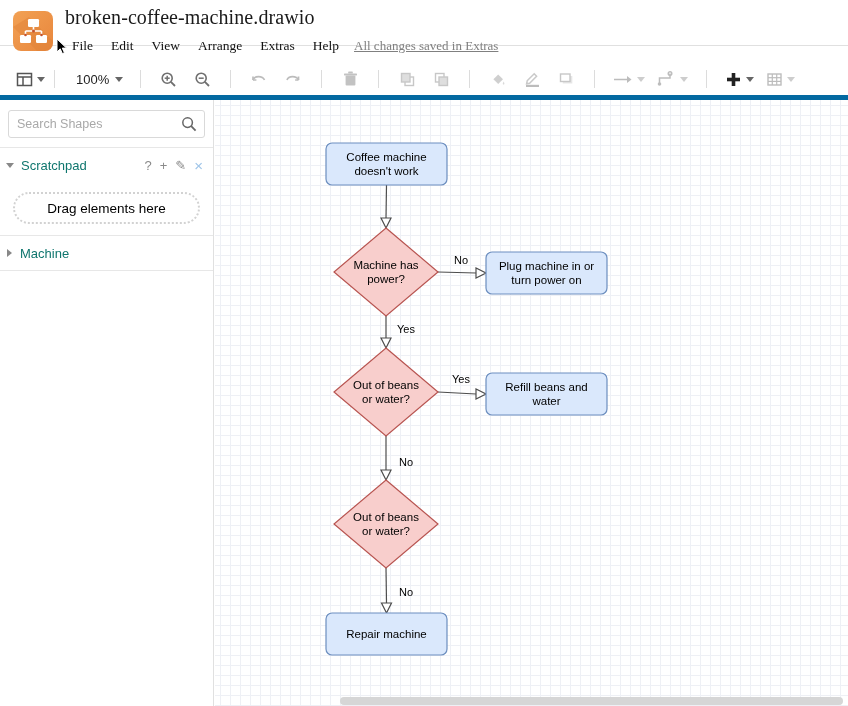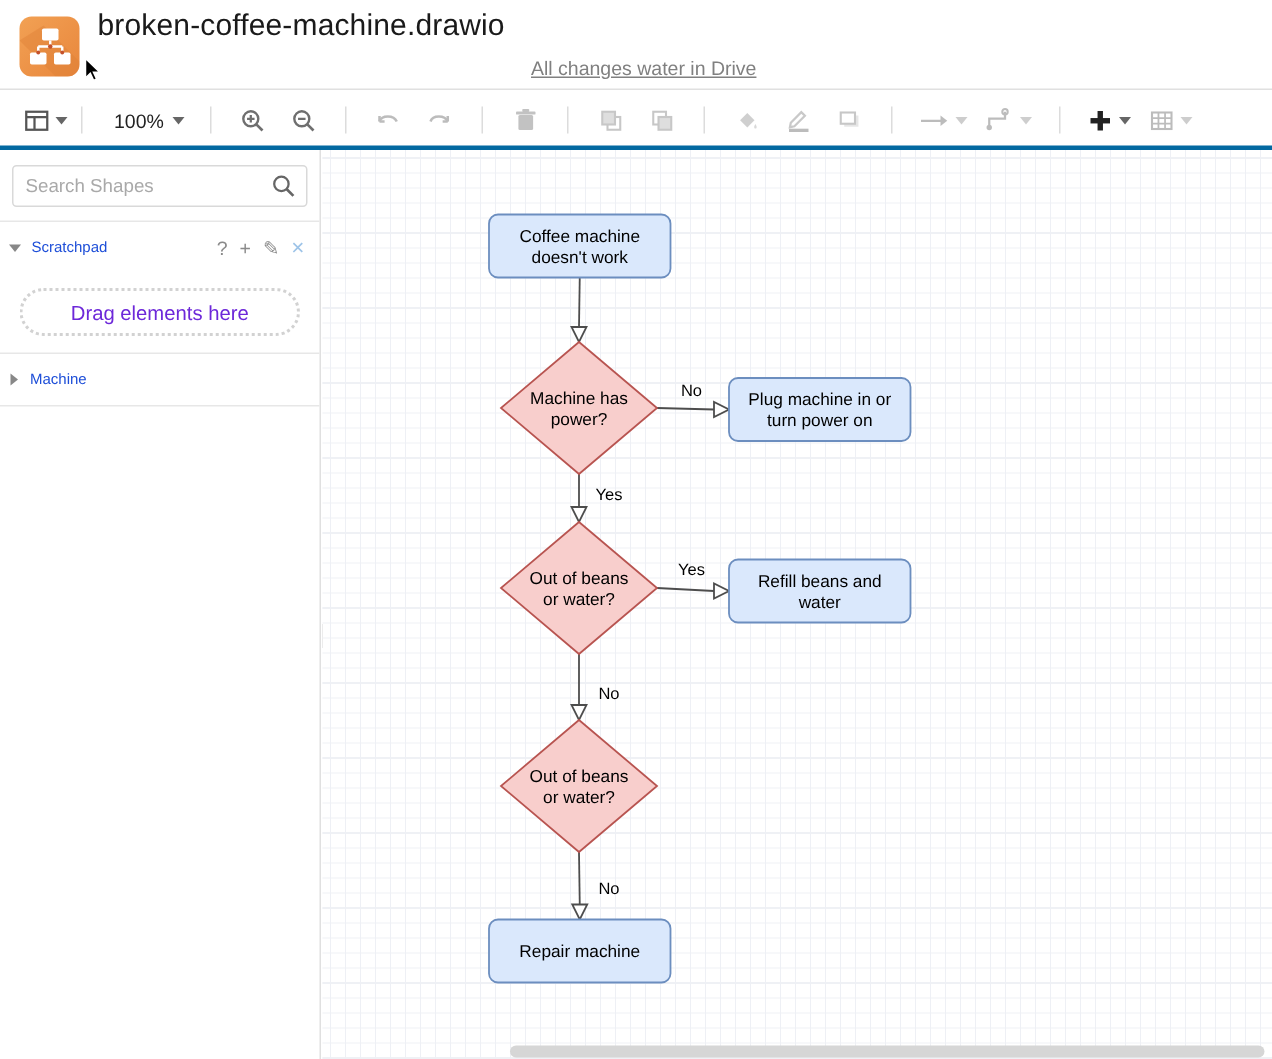--- a/index.html
+++ b/index.html
@@ -6,22 +6,22 @@
   html, body {
     width: 848px; height: 706px;
     font-family: "Liberation Sans", sans-serif;
     background: #ffffff;
     overflow: hidden;
   }
   #app { position: relative; width: 848px; height: 706px; }
 
   
   .titlebar {
-    position: absolute; left: 0; top: 0; width: 848px; height: 60px;
-    background: #ffffff; border-bottom: 1px solid #e0e0e0;
+    position: absolute; left: 0; top: 0; width: 848px; height: 46px;
+    background: #ffffff; border-bottom: 1px solid #e0e0e0; font-family: Liberation Serif, serif;
   }
   .logo {
     position: absolute; left: 13px; top: 11px; width: 40px; height: 40px;
     background: linear-gradient(135deg, #f2a154 0%, #e8863c 100%);
     border-radius: 8px; overflow: hidden;
   }
   .logo svg { position: absolute; left: 0; top: 0; }
   .doc-title {
     position: absolute; left: 65px; top: 6px;
     font-size: 20px; color: #1a1a1a; letter-spacing: .1px; white-space: nowrap;
@@ -37,21 +37,21 @@
   .save-status {
     position: absolute; left: 354px; top: 38px;
     font-size: 13px; color: #808080; text-decoration: underline;
     white-space: nowrap; cursor: pointer;
   }
   .cursor-arrow { position: absolute; left: 56px; top: 38px; width: 12px; height: 18px; }
 
   
   .toolbar {
     position: absolute; left: 0; top: 63px; width: 848px; height: 37px;
-    background: #ffffff; border-bottom: 3px solid #0369a1;
+    background: #ffffff; border-bottom: 5px solid #0369a1;
     display: flex; align-items: center;
   }
   .tb-btn {
     height: 28px; min-width: 26px; display: flex; align-items: center;
     justify-content: center; padding: 0 3px; cursor: default;
   }
   .tb-sep { width: 1px; height: 18px; background: #dcdcdc; margin: 0 6px; }
   .caret {
     width: 0; height: 0; border-left: 4px solid transparent;
     border-right: 4px solid transparent; border-top: 5px solid #666;
@@ -86,32 +86,32 @@
   .sb-section .tri-right {
     width: 0; height: 0; border-top: 4px solid transparent;
     border-bottom: 4px solid transparent; border-left: 5px solid #888;
     margin-right: 8px; margin-left: 2px;
   }
   .sb-section .tri-down {
     width: 0; height: 0; border-left: 4.5px solid transparent;
     border-right: 4.5px solid transparent; border-top: 5px solid #888;
     margin-right: 7px; margin-left: 1px;
   }
-  .sb-label { font-size: 10px; color: #1d4ed8; }
+  .sb-label { font-size: 13px; color: #0f766e; }
   .scratch-icons {
     position: absolute; right: 10px; top: 0; height: 35px;
     display: flex; align-items: center; gap: 8px;
   }
   .sc-ico { font-size: 13px; color: #8a8a8a; cursor: pointer; line-height: 1; }
   .sc-ico.close { color: #9ec4e8; font-size: 15px; }
   .dropzone {
     margin: 10px 13px 11px 13px; height: 32px;
     border: 2px dotted #d2d2d2; border-radius: 17px;
     display: flex; align-items: center; justify-content: center;
-    color: #6d28d9; font-size: 13.5px;
+    color: #000000; font-size: 13.5px;
   }
   .splitter {
     position: absolute; left: 214px; top: 413px; width: 5px; height: 22px;
     display: flex; align-items: center; justify-content: center;
   }
   .splitter i {
     display: block; width: 3px; height: 16px;
     border-left: 1px solid #b4b4b4; border-right: 1px solid #b4b4b4;
   }
 
@@ -149,22 +149,30 @@
         <rect x="23" y="24" width="11" height="8" rx="1.2" fill="#ffffff"></rect>
         <path d="M20.5 16 L20.5 20 M12.5 20 L28.5 20 M12.5 20 L12.5 24 M28.5 20 L28.5 24" stroke="#ffffff" stroke-width="1.6" fill="none"></path>
         <circle cx="20.5" cy="20" r="1.5" fill="#c4512a"></circle>
         <circle cx="12.5" cy="24" r="1.3" fill="#c4512a"></circle>
         <circle cx="28.5" cy="24" r="1.3" fill="#c4512a"></circle>
       </svg>
     </div>
 
     <div class="doc-title">broken-coffee-machine.drawio</div>
 
-
-    <div class="save-status">All changes water in Drive</div>
+    <div class="menubar">
+      <div class="menu-item">File</div>
+      <div class="menu-item">Edit</div>
+      <div class="menu-item">View</div>
+      <div class="menu-item">Arrange</div>
+      <div class="menu-item">Extras</div>
+      <div class="menu-item">Help</div>
+    </div>
+
+    <div class="save-status">All changes saved in Extras</div>
 
     <svg class="cursor-arrow" viewBox="0 0 12 18">
       <path d="M1 1 L1 14 L4.2 10.8 L6.4 15.6 L8.4 14.7 L6.3 10.1 L10.5 10.1 Z" fill="#000" stroke="#fff" stroke-width="1"></path>
     </svg>
   </div>
 
   <div class="toolbar">
     <div style="width:13px"></div>
 
     <div class="tb-btn">

